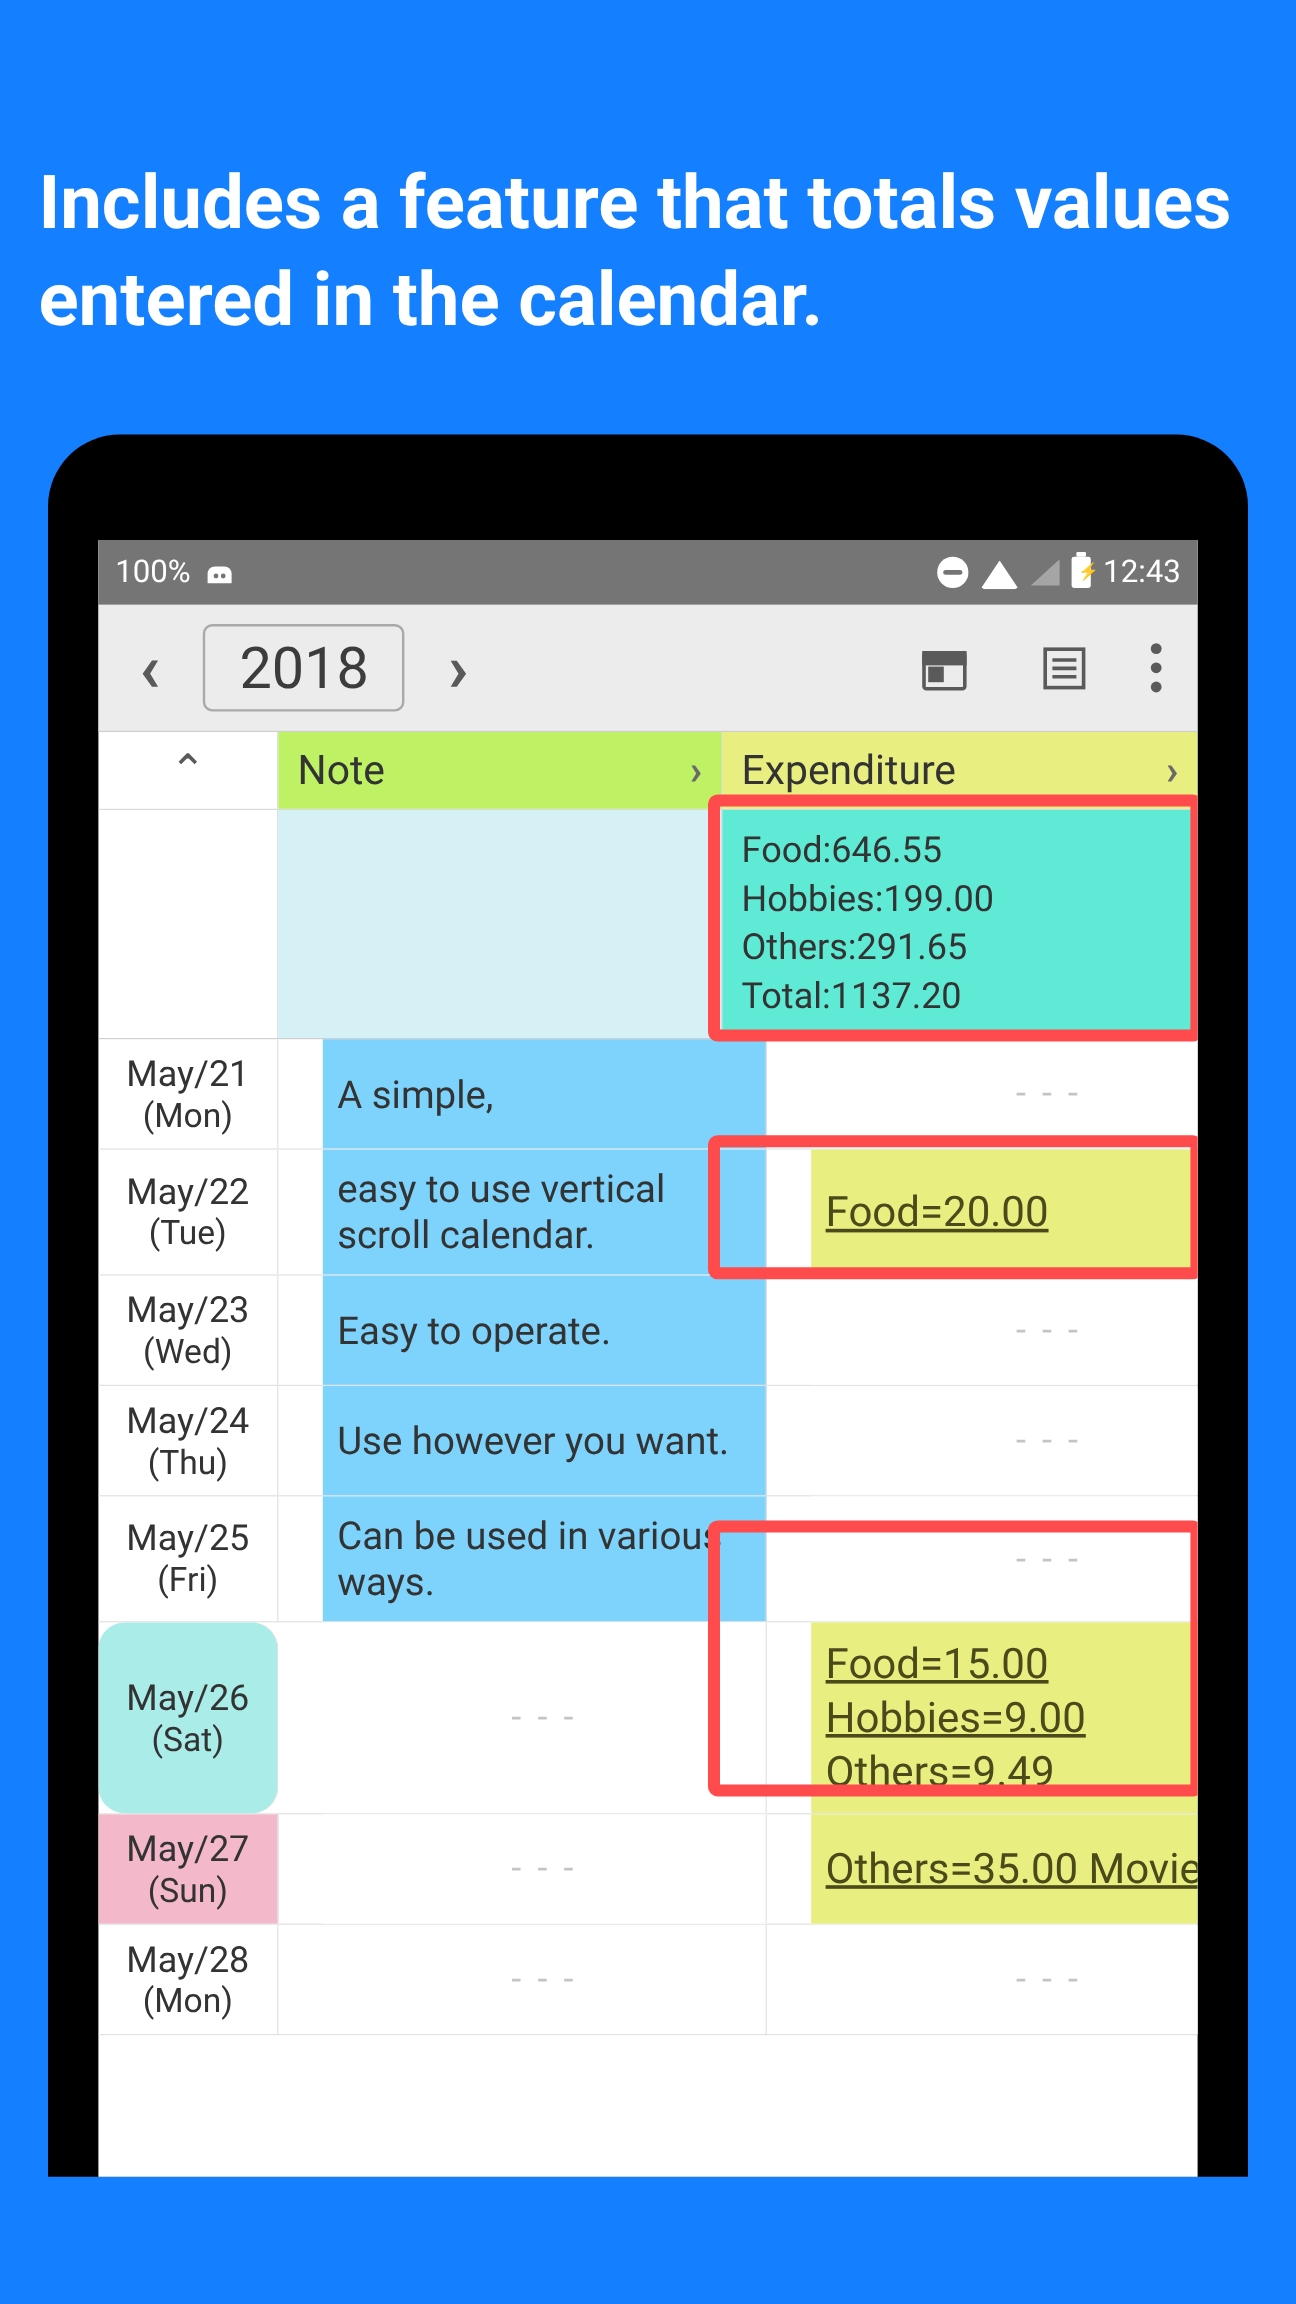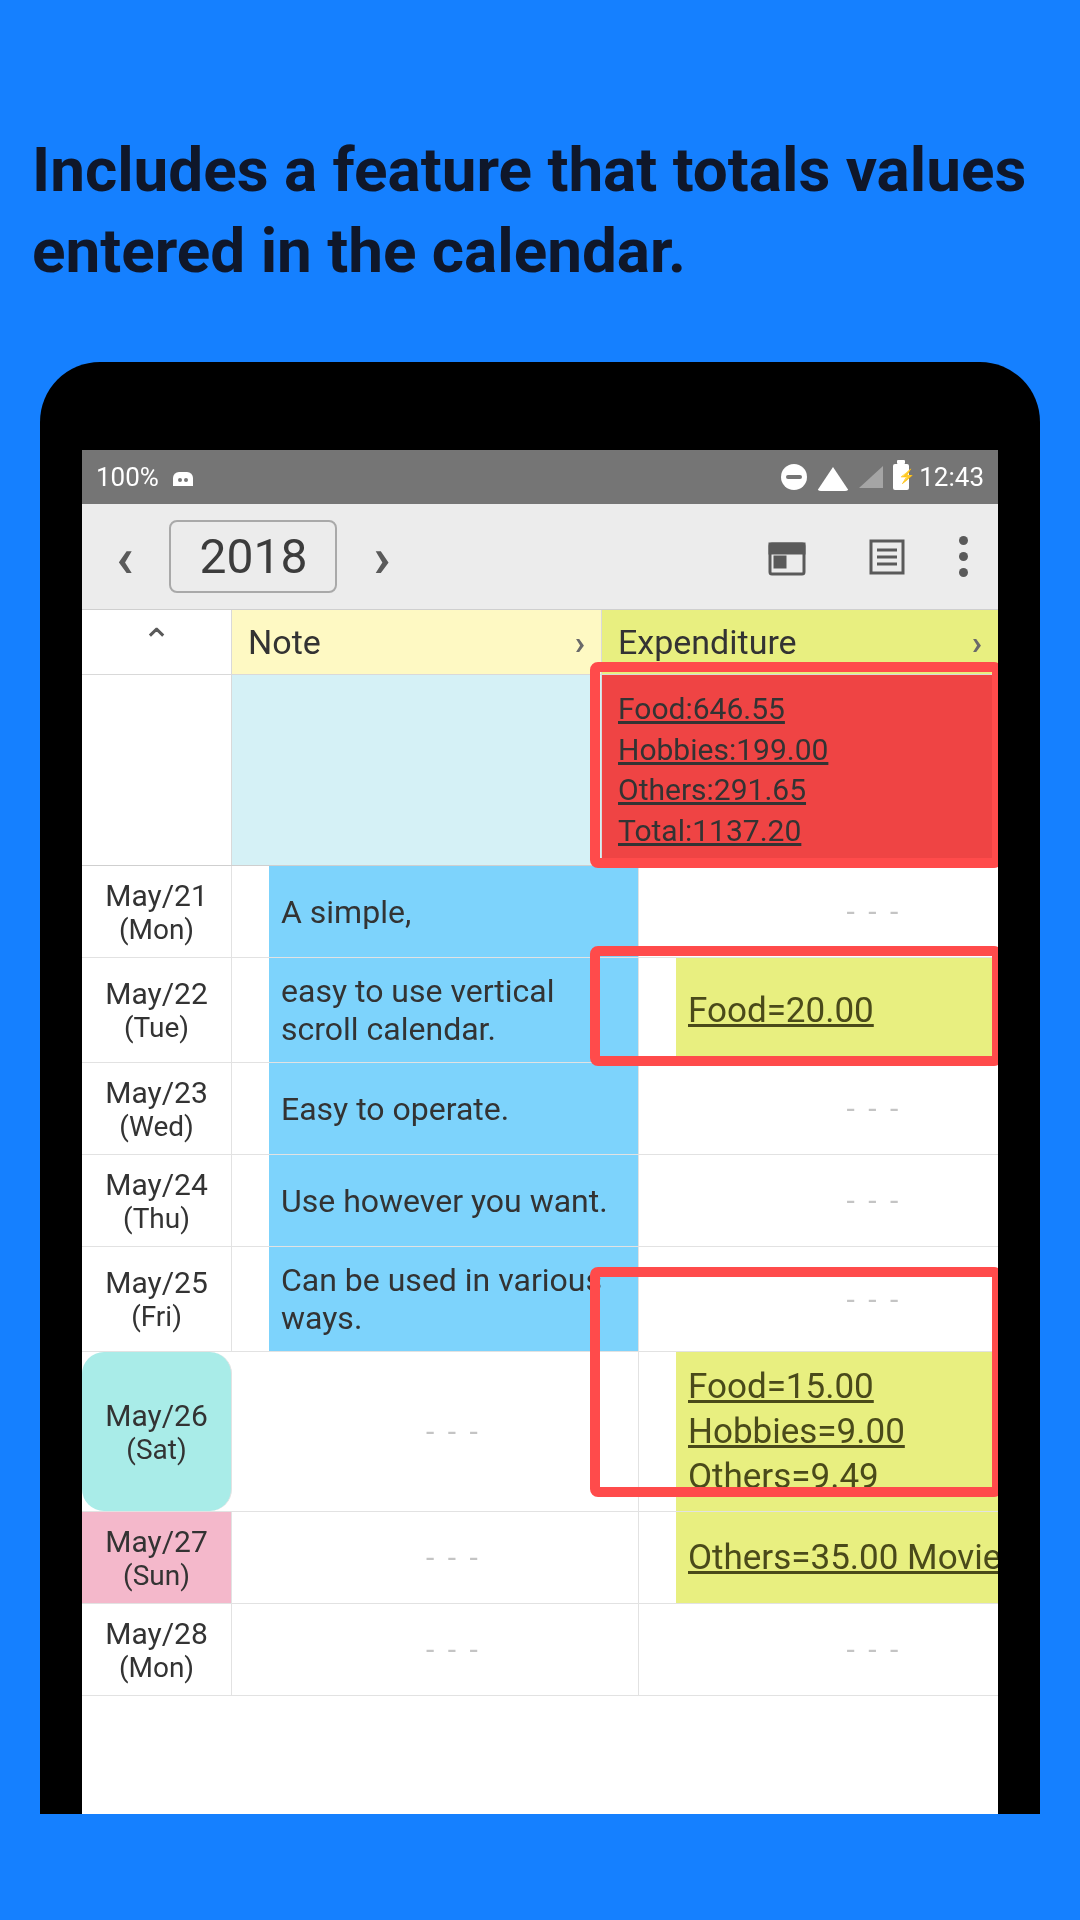--- a/index.html
+++ b/index.html
@@ -3,21 +3,21 @@
 <meta charset="utf-8">
 <style>
   * { box-sizing: border-box; margin: 0; padding: 0; }
   html, body { width: 1080px; height: 1920px; }
   body {
     background: #1580ff;
     font-family: -apple-system, "Segoe UI", Roboto, Arial, sans-serif;
     overflow: hidden;
   }
   .headline {
-    color: #0f172a;
+    color: #ffffff;
     font-size: 62px;
     font-weight: 700;
     padding: 130px 32px 0 32px;
     line-height: 1.3;
   }
   .phone-frame {
     position: absolute;
     left: 40px;
     top: 362px;
     width: 1000px;
@@ -95,21 +95,21 @@
     display: grid;
     grid-template-columns: 150px 370px 396px;
     border-bottom: 1px solid #d9d9d9;
   }
   .collapse-cell {
     display:flex; align-items:center; justify-content:center;
     font-size: 36px; color:#5a5a5a;
     border-right: 1px solid #d9d9d9;
   }
   .note-head {
-    background: #fef9c3;
+    background: #bef264;
     display:flex; align-items:center; justify-content:space-between;
     padding: 12px 16px;
     font-size: 34px; color:#333;
     border-right: 1px solid #d9d9d9;
     text-align: right;
   }
   .exp-head {
     background: #e8ef80;
     display:flex; align-items:center; justify-content:space-between;
     padding: 12px 16px;
@@ -118,28 +118,27 @@
   .head-chevron { font-size: 34px; color:#6a6a6a; font-weight:700; }
   
   .summary-row {
     display: grid;
     grid-template-columns: 150px 370px 396px;
     border-bottom: 1px solid #cfcfcf;
   }
   .summary-row .c1 { border-right:1px solid #d9d9d9; }
   .summary-row .c2 { background:#d5f1f6; border-right:1px solid #d9d9d9; }
   .summary-row .c3 {
-    background:#ef4444;
+    background:#5eead4;
     padding: 14px 16px;
     font-size: 30px;
     color:#333;
     line-height: 1.35;
     position: relative;
     min-height: 180px;
-    text-decoration: underline;
   }
   
   .rows { }
   .row {
     display: grid;
     grid-template-columns: 150px 370px 396px;
     border-bottom: 1px solid #e2e2e2;
     min-height: 92px;
     gap: 37px;
   }

